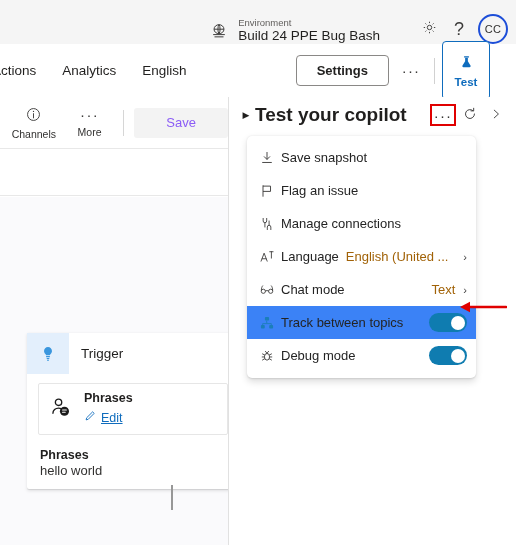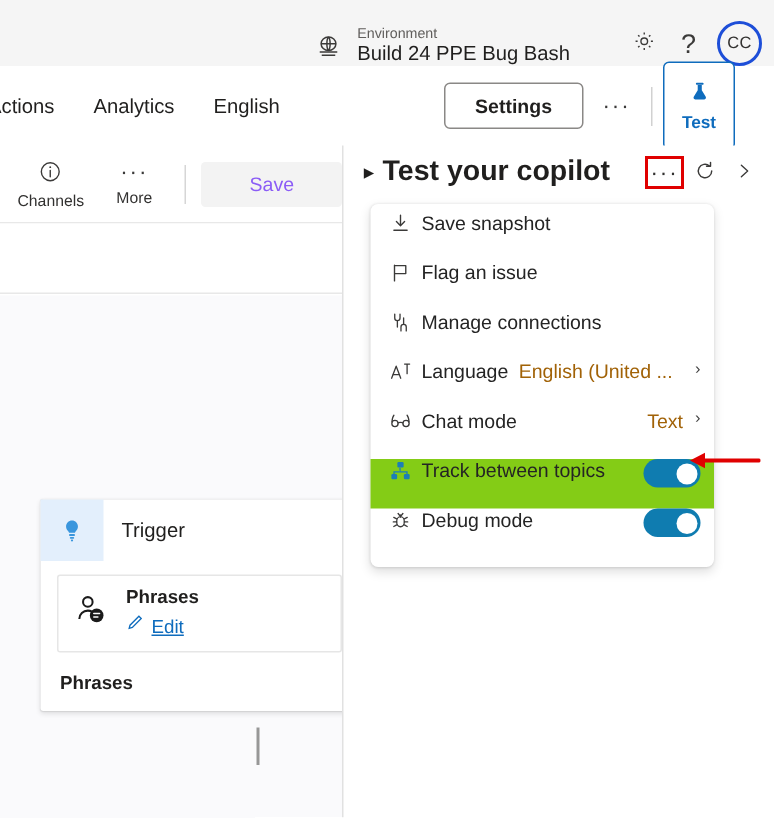--- a/index.html
+++ b/index.html
@@ -148,25 +148,25 @@
     color: #3b3a39; cursor: pointer; background: none; border: none;
   }
 
   
   .menu {
     position: absolute; left: 247px; top: 136px; width: 229px;
     background: #fff; border-radius: 5px; padding: 5px 0 6px 0;
     box-shadow: 0 3.2px 7.2px rgba(0,0,0,.13), 0 0.6px 1.8px rgba(0,0,0,.11);
   }
   .mi {
-    display: flex; align-items: flex-start; height: 33px;
+    display: flex; align-items: center; height: 33px;
     padding: 0 9px 0 12px; cursor: pointer; background: none; border: none;
     width: 100%; font-family: inherit;
   }
-  .mi.highlight { background: #84cc16; }
+  .mi.highlight { background: #3b82f6; }
   .mi-ico {
     width: 22px; flex: 0 0 22px; display: flex; align-items: center;
     color: #3b3a39;
   }
   .mi-lbl { font-size: 13px; color: #242424; white-space: nowrap; }
   .mi-val { font-size: 13px; color: #a16207; margin-left: auto; padding-right: 8px; white-space: nowrap; }
   .mi-val.inline { margin-left: 7px; }
   .mi-chev { color: #424242; font-size: 11px; display: flex; align-items: center; }
   .mi-spacer { margin-left: auto; }
   .toggle {
@@ -297,20 +297,21 @@
                 <span>
                   <svg viewBox="0 0 16 16" width="13" height="13" fill="none" stroke="#0f6cbd" stroke-width="1.1">
                     <path d="M2.6 13.4l.7-2.6 7.3-7.3 1.9 1.9-7.3 7.3-2.6.7z"></path>
                   </svg>
                 </span>
                 <span class="pc-edit">Edit</span>
               </div>
             </span>
           </div>
           <div class="phrases-label">Phrases</div>
+          <div class="phrases-val">hello world</div>
         </div>
       </div>
 
       <div class="connector"></div>
 
     </div>
   </div>
 
   <div class="test-panel">
     <div class="tp-head">

